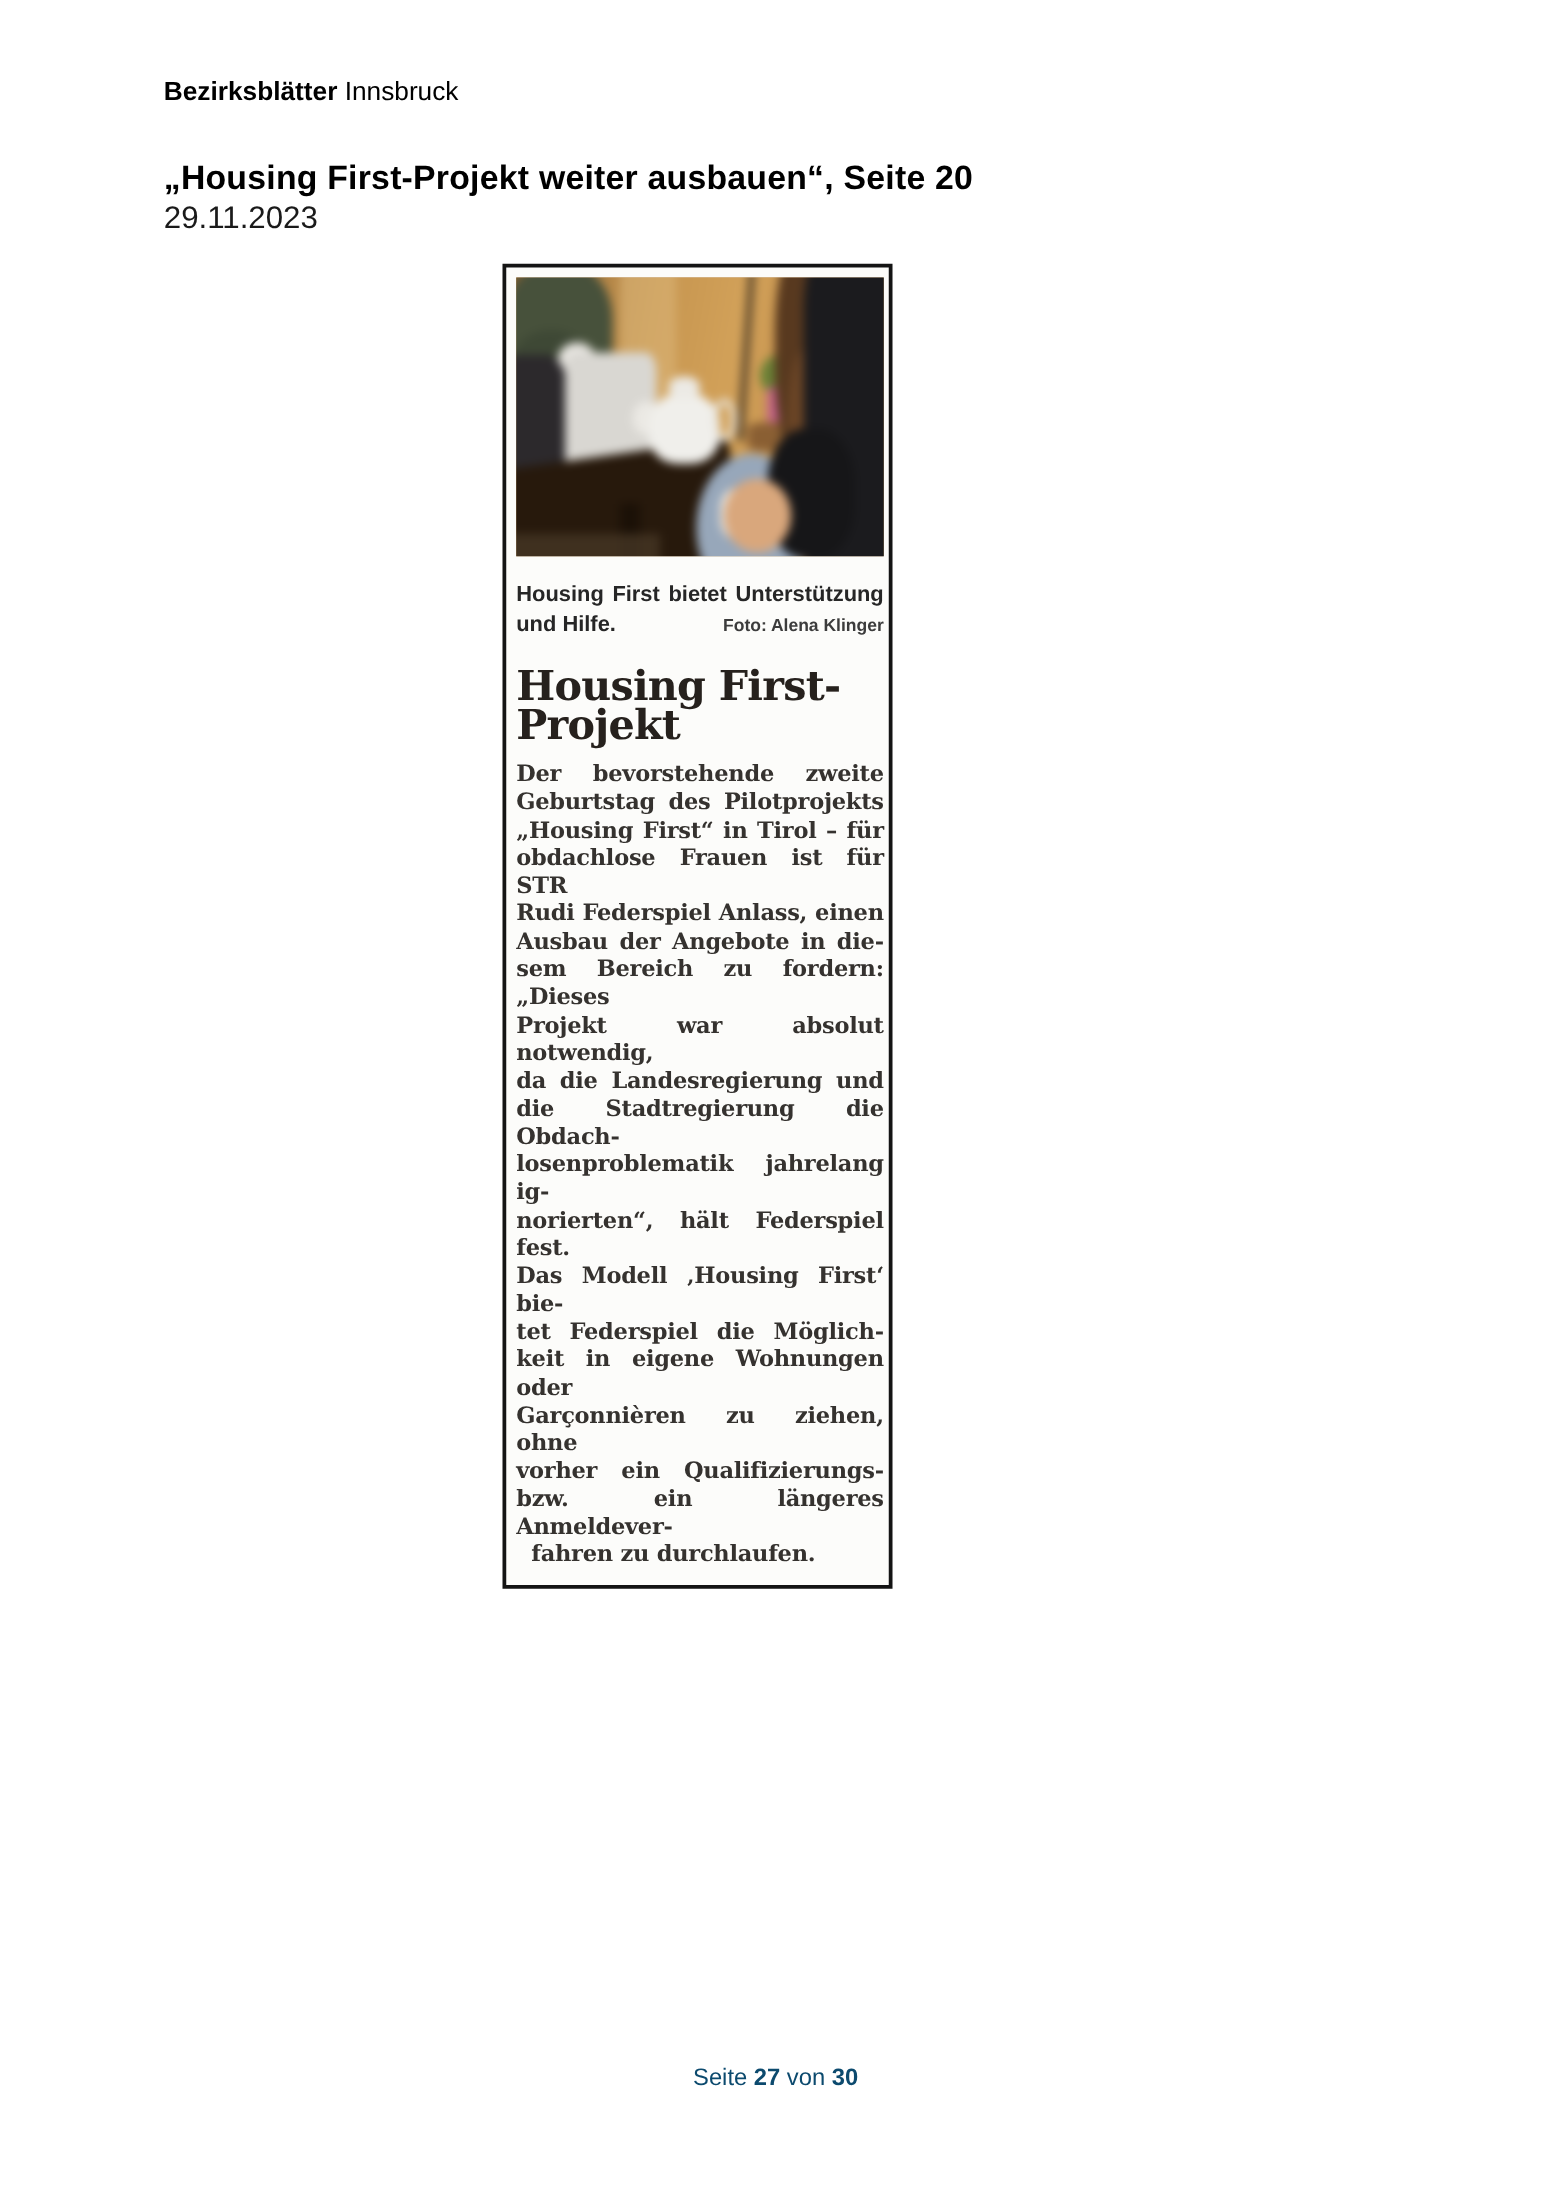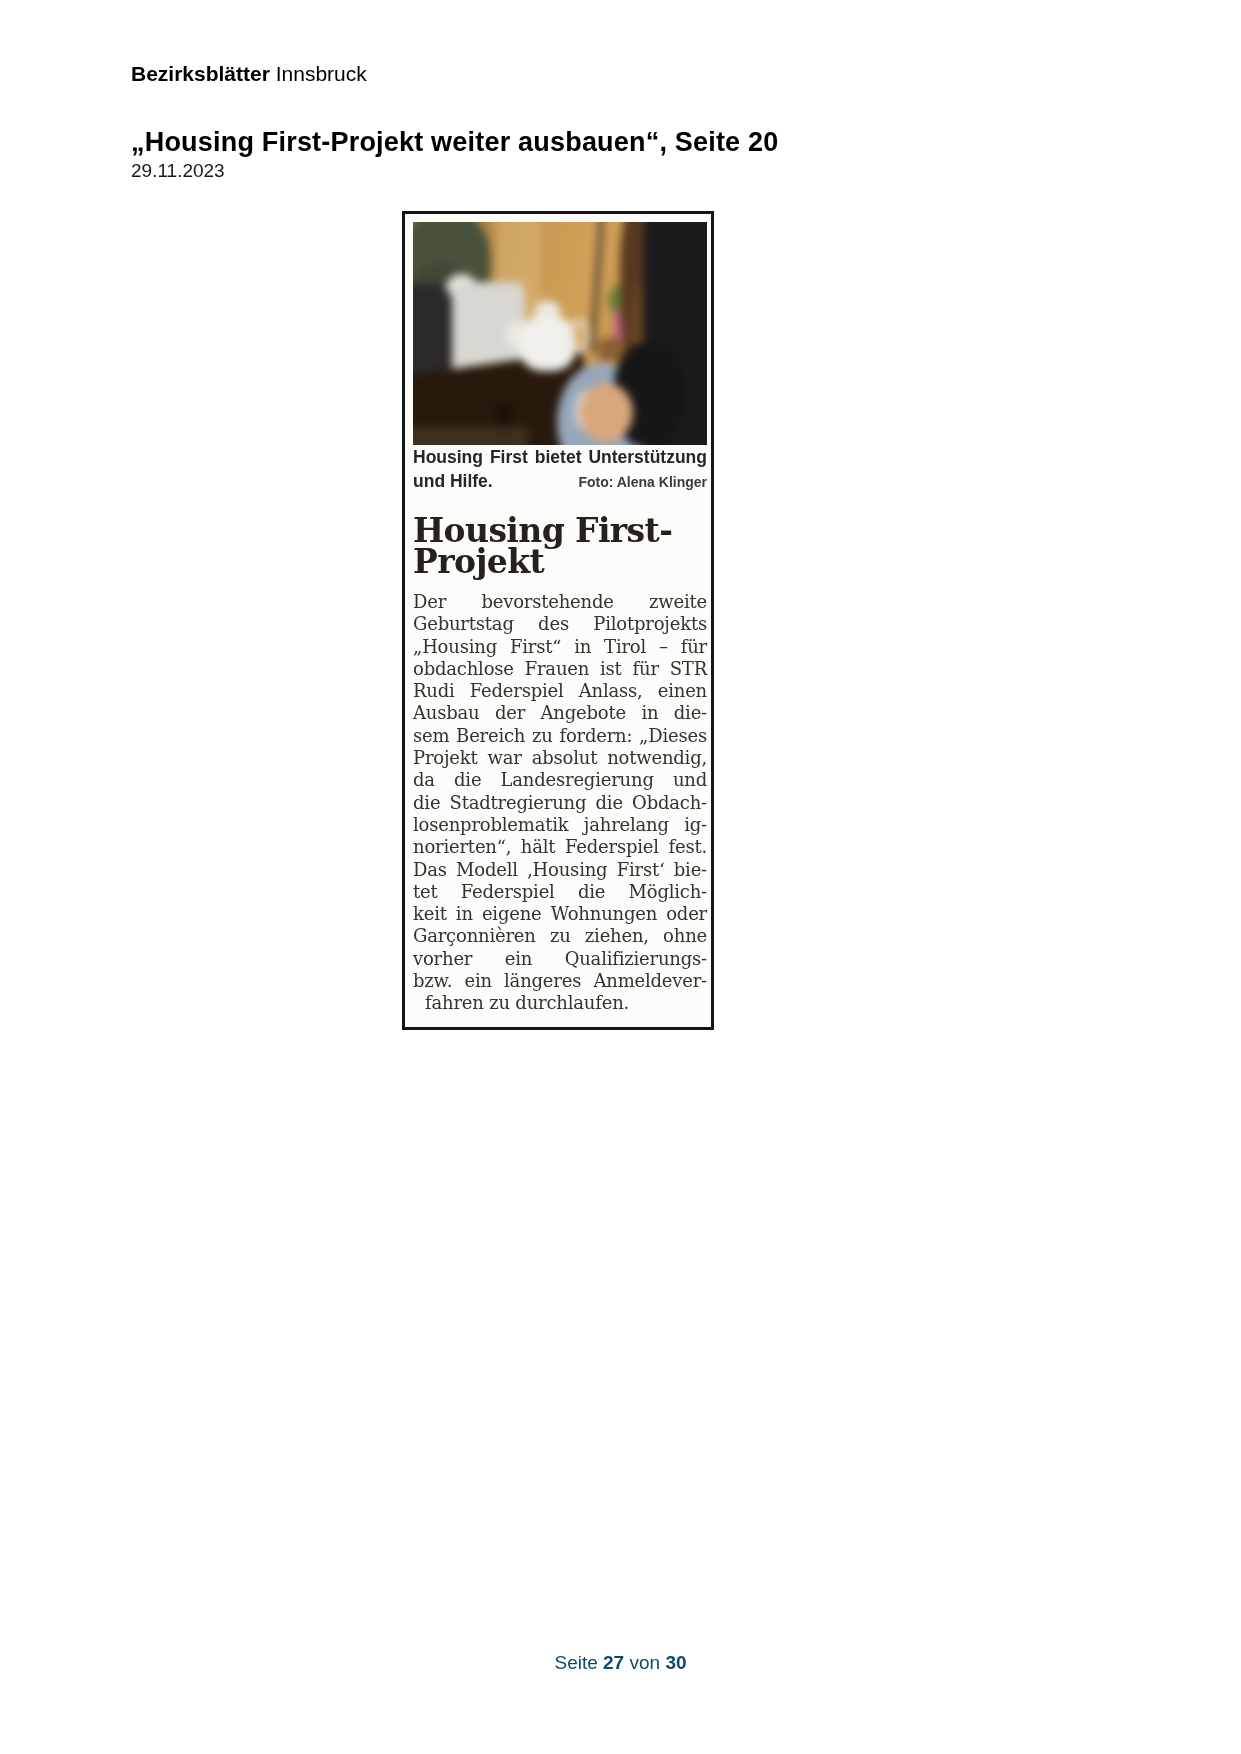--- a/index.html
+++ b/index.html
@@ -5,21 +5,21 @@
   html,body{margin:0;padding:0;}
   body{
     width:1241px;height:1754px;position:relative;background:#ffffff;
     font-family:"Liberation Sans", sans-serif;color:#000;
   }
 
   
   .doc-header{position:absolute;left:131px;top:62px;font-size:21px;color:#000;}
   .doc-header .brand{font-weight:bold;margin-top:28px;}
   .doc-title{position:absolute;left:131px;top:127px;font-size:27px;font-weight:bold;color:#000;letter-spacing:0.2px;}
-  .doc-date{position:absolute;left:131px;top:160px;font-size:19px;color:#1a1a1a;}
+  .doc-date{position:absolute;left:131px;top:160px;font-size:25px;color:#1a1a1a;}
 
   
   .clipping{
     position:absolute;left:402px;top:211px;width:312px;box-sizing:border-box;
     border:3px solid #141414;background:#fcfcfa;
     padding:8px 4px 12px 8px;
   }
 
   
   .photo{position:relative;width:100%;height:223px;overflow:hidden;background:#b98a4f;}
@@ -47,34 +47,34 @@
   .p-right-hair{left:69%;top:-10%;width:18%;height:78%;background:#58391f;border-radius:42%;}
   .p-right-hair2{left:72%;top:28%;width:9%;height:48%;background:#6b4526;border-radius:50%;}
   .p-right-body{left:76%;top:-6%;width:32%;height:116%;background:#1b1b1e;border-radius:18%;}
   .jeans{left:49%;top:62%;width:28%;height:48%;background:#97a7ba;border-radius:50%;}
   .sleeve-right{left:67%;top:54%;width:22%;height:42%;background:#161618;border-radius:42%;}
   .hand-right{left:56%;top:70%;width:17%;height:24%;background:#d9a77c;border-radius:50%;}
   .mug-right{left:55%;top:73%;width:12%;height:17%;background:#edebe6;border-radius:38%;}
   .floor-dark{left:-2%;top:88%;width:42%;height:16%;background:#4a3a28;opacity:.7;}
 
   
-  .caption{margin-top:0;font-weight:bold;font-size:17.5px;line-height:24px;color:#262626;}
+  .caption{margin-top:18px;font-weight:bold;font-size:17.5px;line-height:24px;color:#262626;}
   .caption-line1{text-align:justify;text-align-last:justify;}
   .caption-line2{display:flex;justify-content:space-between;align-items:baseline;}
   .credit{font-size:14px;font-weight:bold;color:#3c3c3c;}
 
   
   .headline{
     margin-top:21px;font-family:"DejaVu Serif", serif;font-weight:bold;
     font-size:33px;line-height:31px;color:#26211d;letter-spacing:-0.6px;
   }
 
   
   .body-text{margin-top:14px;font-family:"DejaVu Serif", serif;font-size:18px;color:#35322f;}
-  .body-text .body-line{line-height:22.3px;text-align:justify;text-align-last:justify;letter-spacing:-0.2px;}
+  .body-text .body-line{line-height:22.3px;text-align:justify;text-align-last:justify;letter-spacing:-0.2px;font-weight:bold;}
   .body-text .body-line:last-child{text-align-last:left;margin-left:12px;}
 
   
   .doc-footer{position:absolute;left:0;top:1652px;width:100%;text-align:center;font-size:19px;color:#0c4a6e;}
   .doc-footer b{font-weight:bold;}
 </style>
 </head>
 <body>
 
 <div class="doc-header">

